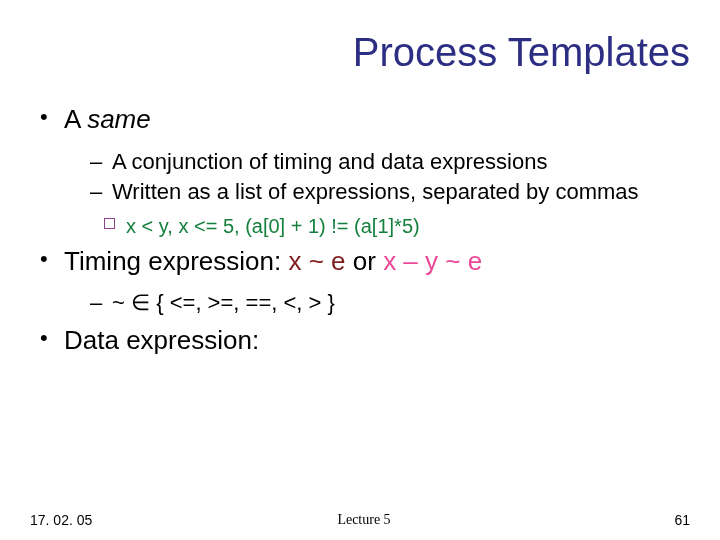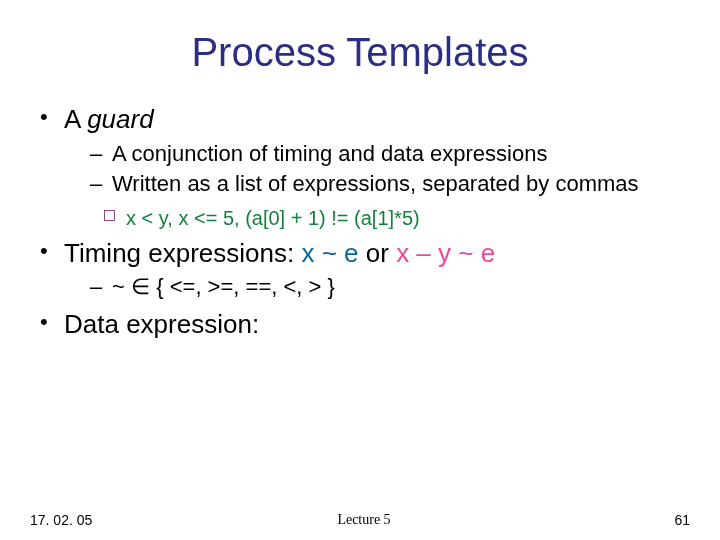--- a/index.html
+++ b/index.html
@@ -13,21 +13,21 @@
     overflow: hidden;
   }
   .slide {
     box-sizing: border-box;
     width: 720px;
     height: 540px;
     padding: 20px 30px 10px 30px;
     position: relative;
   }
   .title {
-    text-align: center;
+    text-align: right;
     font-size: 40px;
     color: #2c2e83;
     margin: 10px 0 28px 0;
     font-weight: normal;
   }
   ul.top {
     list-style: none;
     padding: 0;
     margin: 0 0 0 10px;
   }
@@ -44,26 +44,26 @@
     font-size: 22px;
     line-height: 28px;
     color: #000;
   }
   .lvl1 {
     font-size: 26px;
     color: #000;
     line-height: 1.25;
   }
   .lvl1 .italic { font-style: italic; }
-  .expr-red { color: #0369a1; }
+  .expr-red { color: #7f1d1d; }
   .expr-blue { color: #ec4899; }
   ul.sub {
     list-style: none;
     padding: 0;
-    margin: 4px 0 6px 26px;
+    margin: 12px 0 6px 26px;
   }
   ul.sub > li {
     position: relative;
     padding-left: 22px;
     margin-bottom: 2px;
     font-size: 22px;
     line-height: 1.3;
   }
   ul.sub > li::before {
     content: "–";
@@ -115,34 +115,34 @@
 <body>
 
 <div class="slide">
 
   <div class="title">Process Templates</div>
 
   <ul class="top">
 
     <li>
       <span class="lvl1">
-        <span>A </span><span class="italic">guard</span>
+        <span>A </span><span class="italic">same</span>
       </span>
       <ul class="sub">
         <li>A conjunction of timing and data expressions</li>
         <li>Written as a list of expressions, separated by commas</li>
       </ul>
       <ul class="inner">
         <li>x &lt; y, x &lt;= 5, (a[0] + 1) != (a[1]*5)</li>
       </ul>
     </li>
 
     <li>
       <span class="lvl1">
-        <span>Timing expressions:  </span><span class="expr-red">x ~ e</span><span> or </span><span class="expr-blue">x – y ~ e</span>
+        <span>Timing expression:  </span><span class="expr-red">x ~ e</span><span> or </span><span class="expr-blue">x – y ~ e</span>
       </span>
       <ul class="sub">
         <li>~  ∈ { &lt;=, &gt;=, ==, &lt;, &gt; }</li>
       </ul>
     </li>
 
     <li>
       <span class="lvl1">Data expression:</span>
     </li>
 

